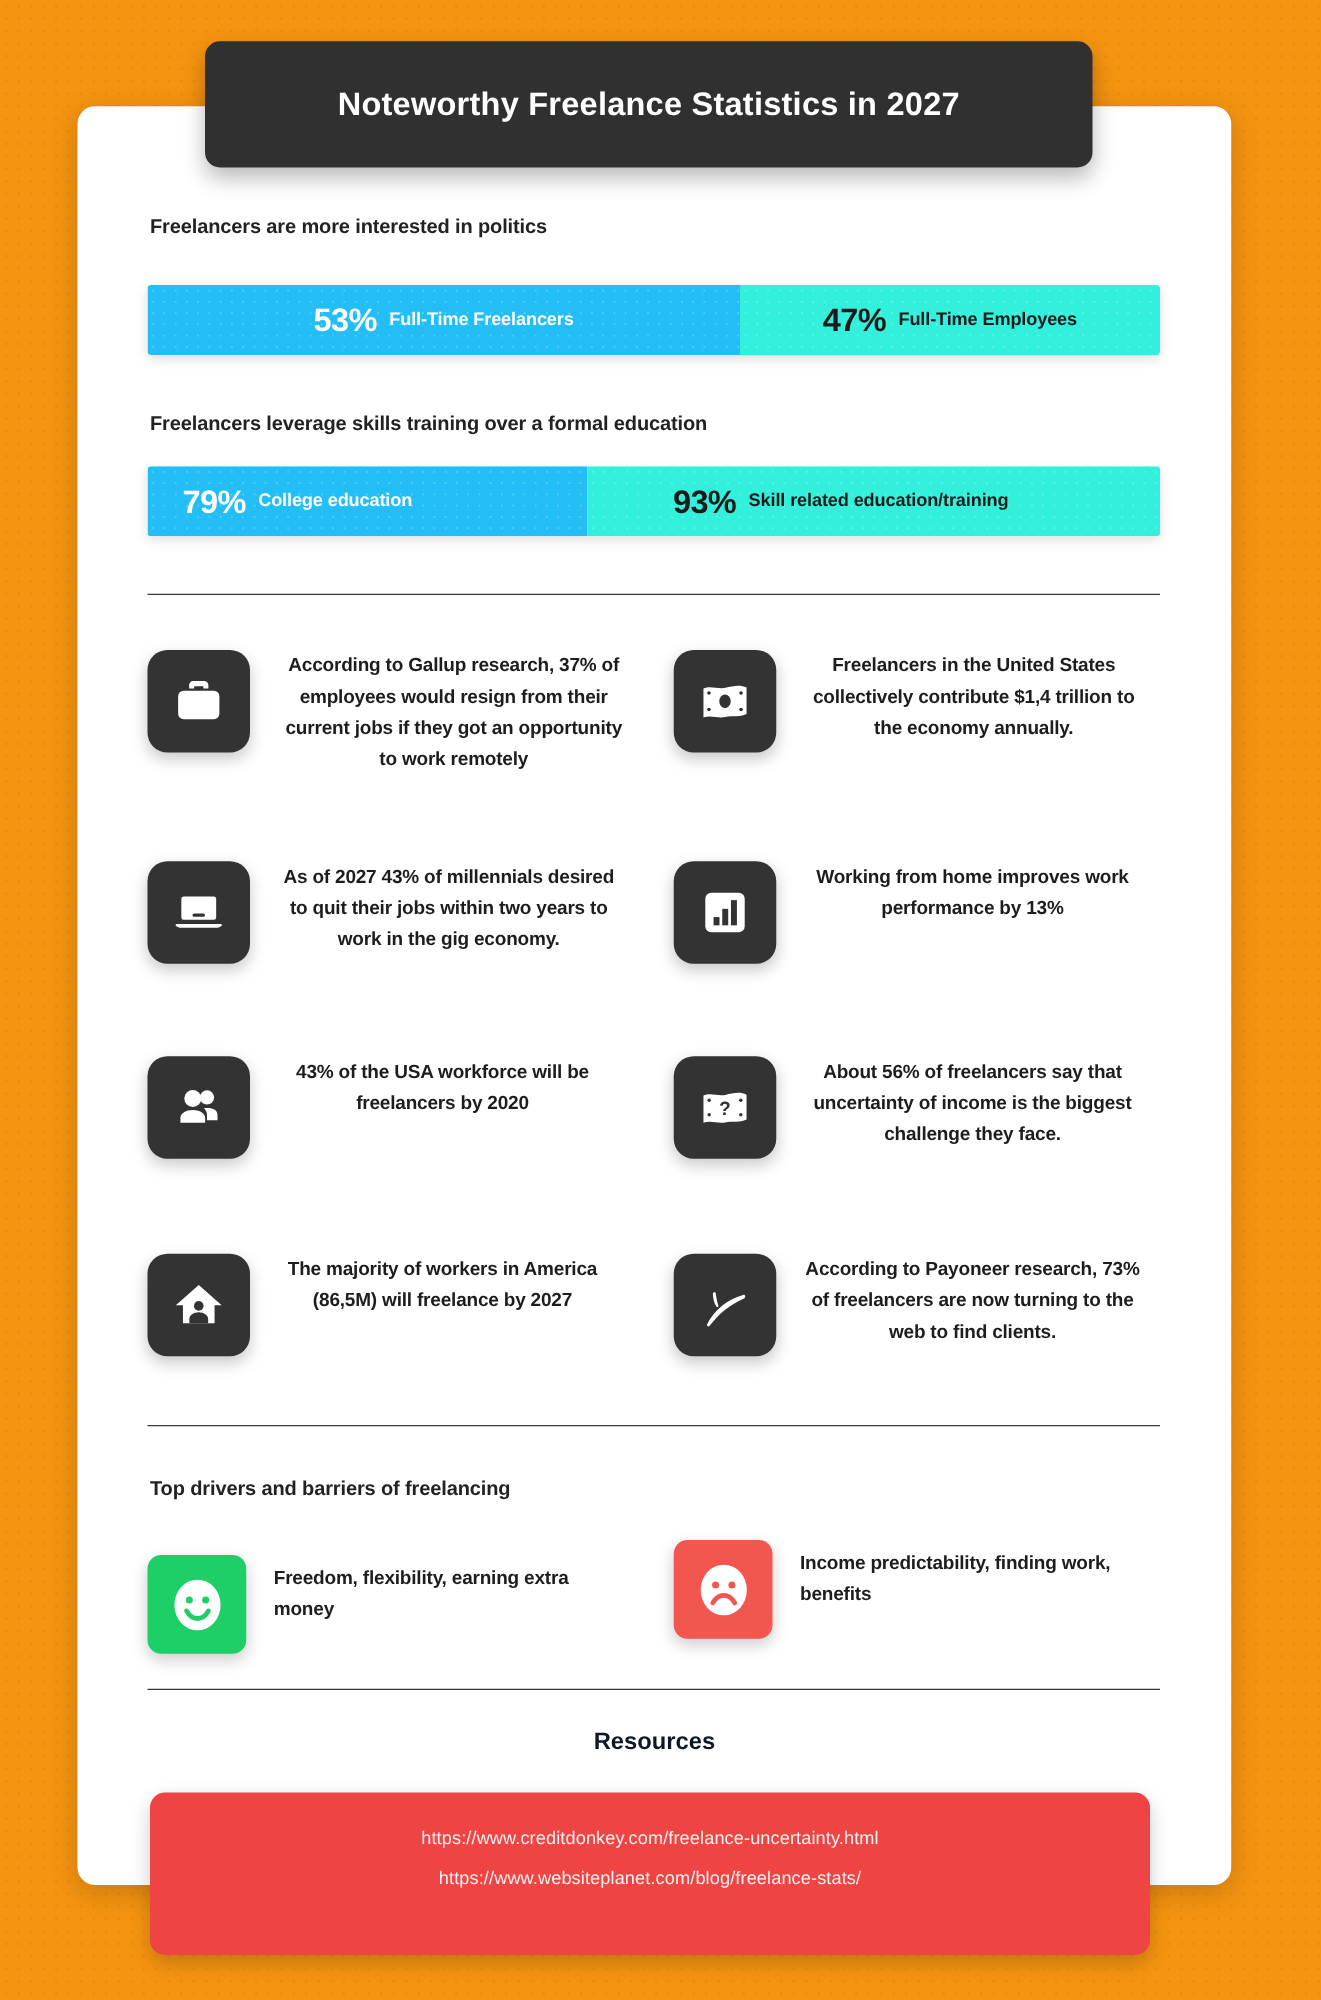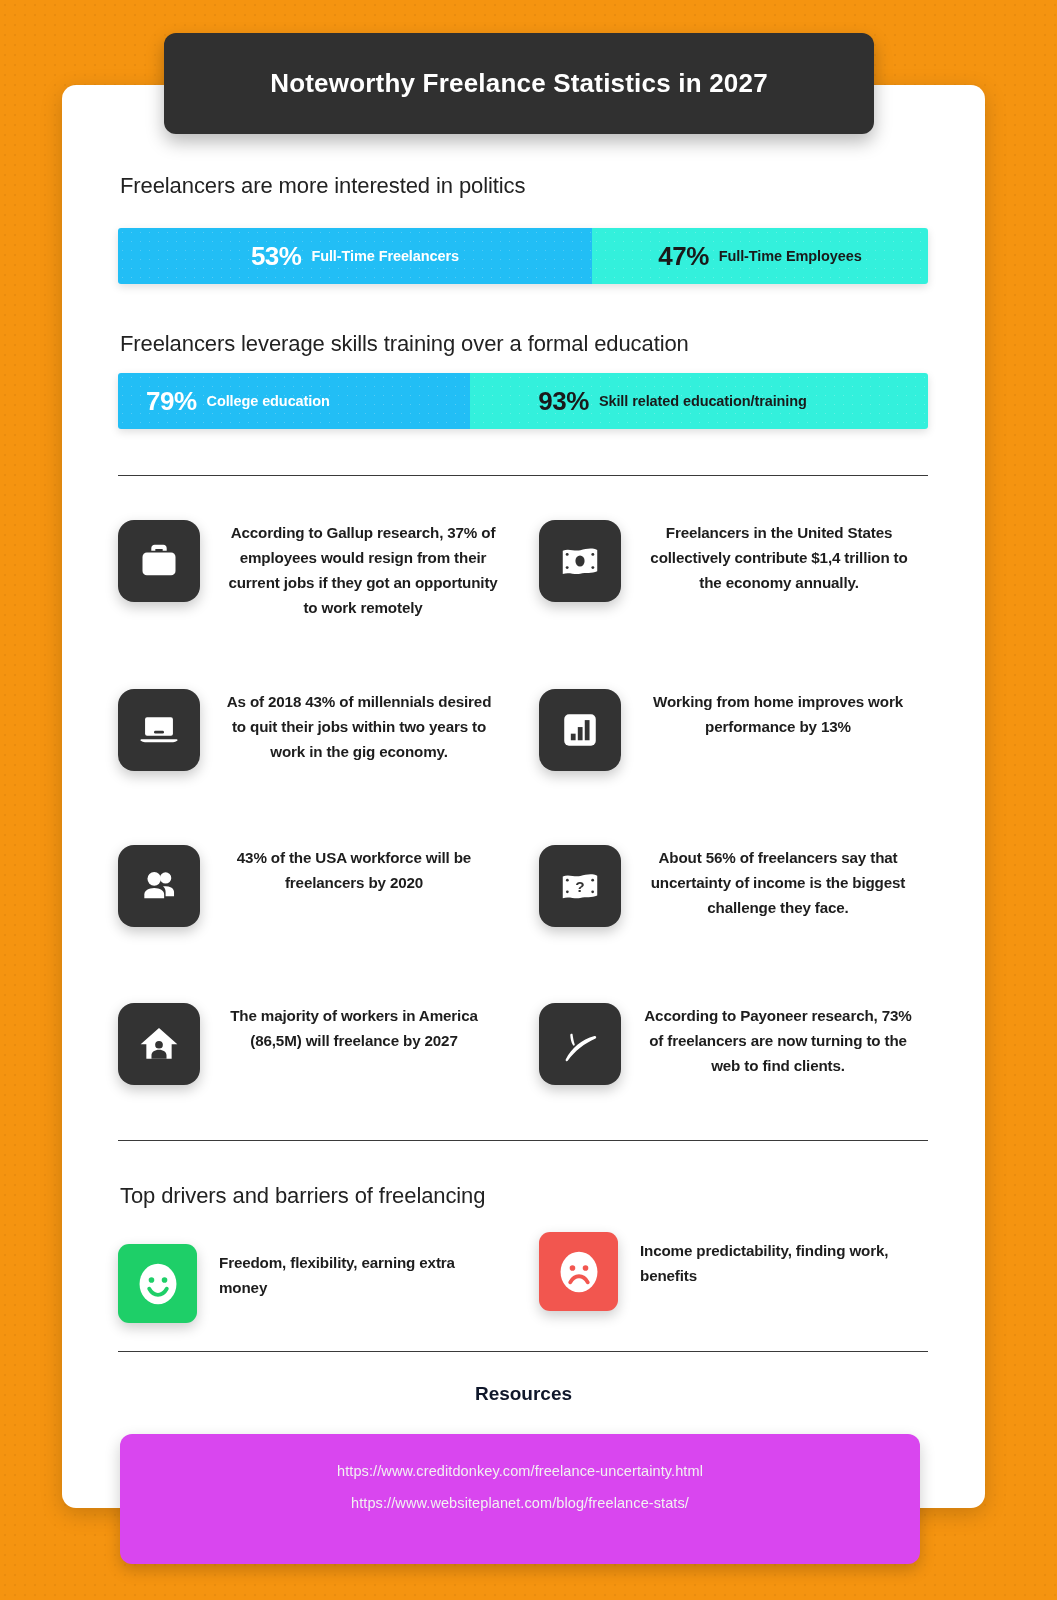--- a/index.html
+++ b/index.html
@@ -57,22 +57,22 @@
 
   .content {
     position: absolute;
     left: 62px;
     top: 85px;
     width: 923px;
   }
 
   
   .section-heading {
-    font-size: 22px;
-    font-weight: normal;
+    font-size: 16px;
+    font-weight: bold;
     color: #222222;
     letter-spacing: -0.1px;
   }
 
   
   .split-bar {
     position: absolute;
     height: 56px;
     border-radius: 3px;
     display: flex;
@@ -175,21 +175,21 @@
     font-size: 19px;
     font-weight: bold;
     color: #0f172a;
   }
   #resources-box {
     position: absolute;
     left: 58px;
     top: 1349px;
     width: 800px;
     height: 130px;
-    background: #d946ef;
+    background: #ef4444;
     border-radius: 12px;
     box-shadow: 0 6px 16px rgba(0,0,0,0.2);
     padding-top: 22px;
   }
   .resource-link {
     display: block;
     text-align: center;
     color: #f2f2f2;
     font-size: 14.5px;
     line-height: 2.2;
@@ -267,21 +267,21 @@
 
   <div class="stat-item" style="left:56px;top:604px;">
     <div class="stat-icon">
       <svg viewBox="0 0 24 24" aria-hidden="true">
         <rect x="4.4" y="5" width="15.2" height="10.2" rx="1.1"></rect>
         <path d="M2.4 17h19.2c.5 0 .7.6.3.9-.6.5-1.4.8-2.2.8H4.3c-.8 0-1.6-.3-2.2-.8-.4-.3-.2-.9.3-.9z"></path>
         <rect x="9.6" y="16" width="4.8" height="0" fill="#333333"></rect>
         <rect x="9.3" y="12.4" width="5.4" height="1.5" rx="0.7" fill="#333333"></rect>
       </svg>
     </div>
-    <div class="stat-text" style="width:272px;">As of 2018 43% of millennials desired to quit their jobs within two years to work in the gig economy.</div>
+    <div class="stat-text" style="width:272px;">As of 2027 43% of millennials desired to quit their jobs within two years to work in the gig economy.</div>
   </div>
 
   <div class="stat-item" style="left:477px;top:604px;">
     <div class="stat-icon">
       <svg viewBox="0 0 24 24" aria-hidden="true">
         <rect x="3.4" y="3.4" width="17.2" height="17.2" rx="2.6"></rect>
         <rect x="7" y="14" width="2.6" height="3.6" fill="#333333"></rect>
         <rect x="10.8" y="10.4" width="2.6" height="7.2" fill="#333333"></rect>
         <rect x="14.6" y="6.6" width="2.6" height="11" fill="#333333"></rect>
       </svg>

